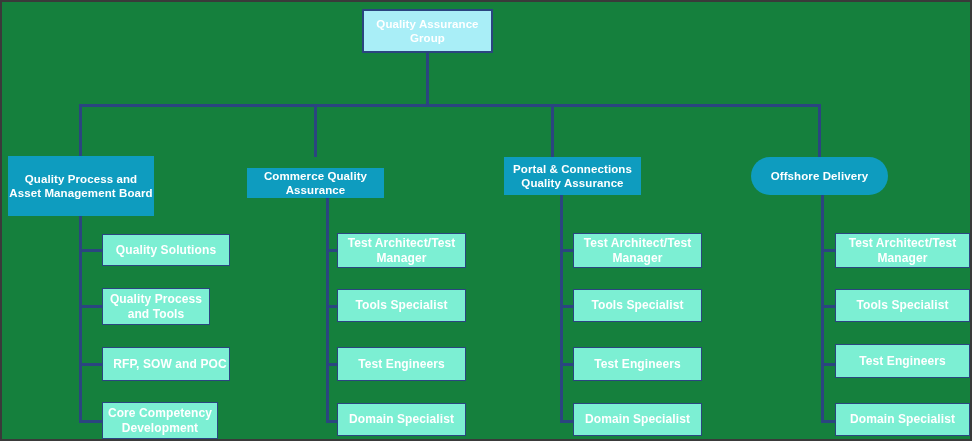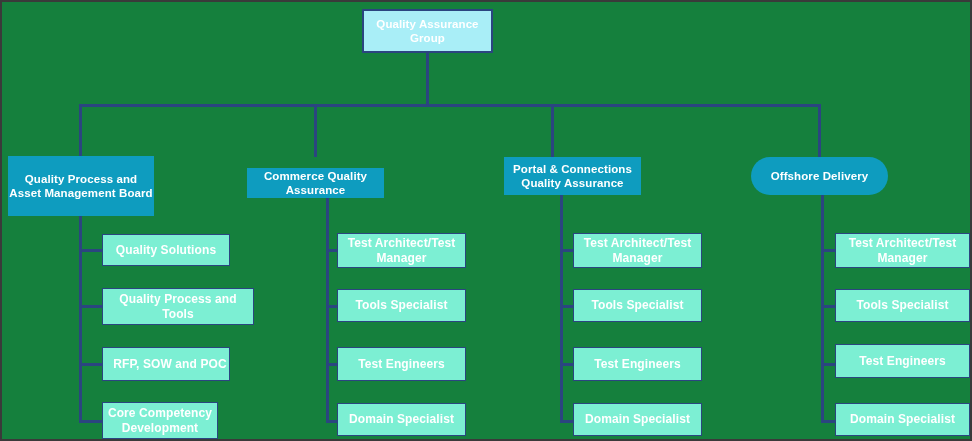--- a/index.html
+++ b/index.html
@@ -107,21 +107,21 @@
     <span>Portal &amp; Connections Quality Assurance</span>
   </div>
 
   <div class="node node-div" style="left:749px; top:155px; width:137px; height:38px;border-radius:19px;">
     <span>Offshore Delivery</span>
   </div>
 
   <div class="node node-leaf" style="left:100px; top:232px; width:128px; height:32px;">
     <span>Quality Solutions</span>
   </div>
-  <div class="node node-leaf" style="left:100px; top:286px; width:152px; height:37px;">
+  <div class="node node-leaf" style="left:100px; top:286px; width:108px; height:37px;">
     <span>Quality Process and Tools</span>
   </div>
   <div class="node node-leaf" style="left:100px; top:345px; width:128px; height:34px;padding-left:8px;">
     <span>RFP, SOW and POC</span>
   </div>
   <div class="node node-leaf" style="left:100px; top:400px; width:116px; height:37px;">
     <span>Core Competency Development</span>
   </div>
 
   <div class="node node-leaf" style="left:335px; top:231px; width:129px; height:35px;">

